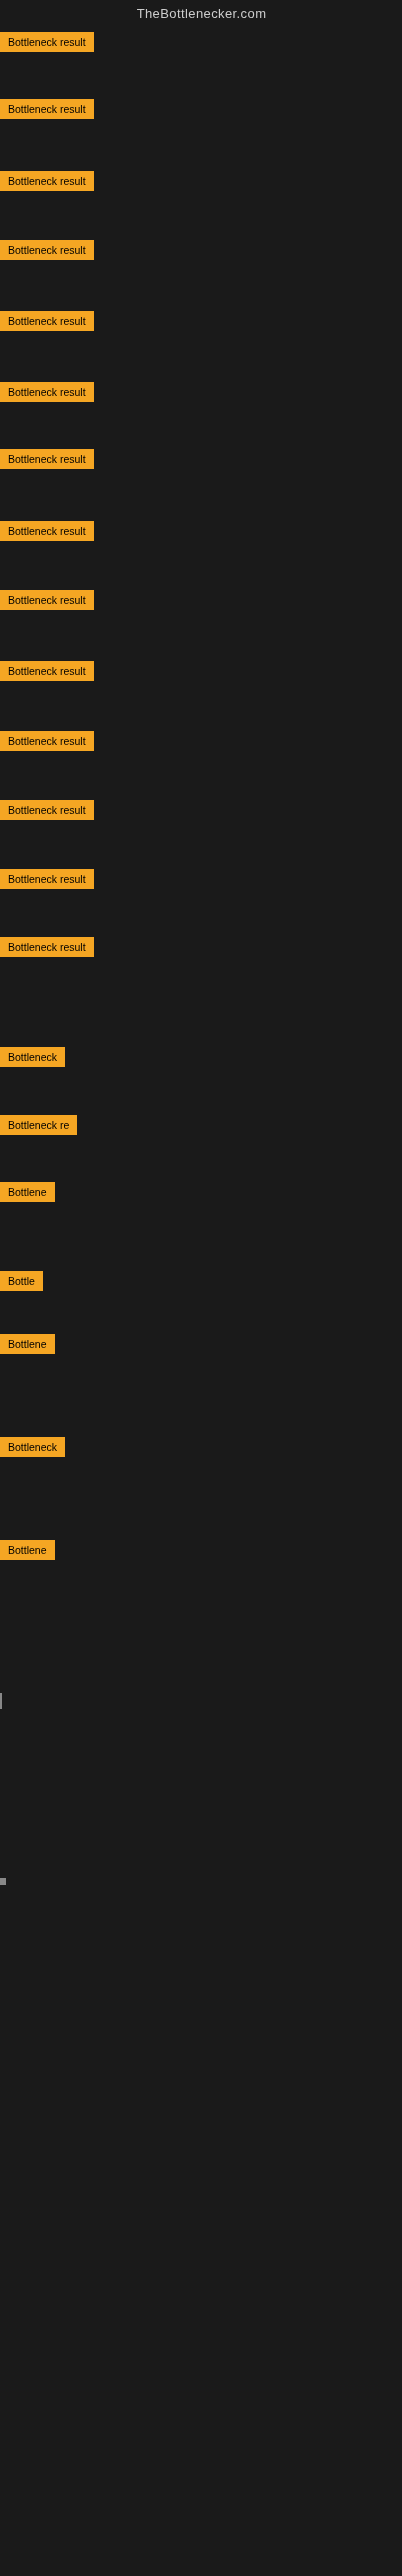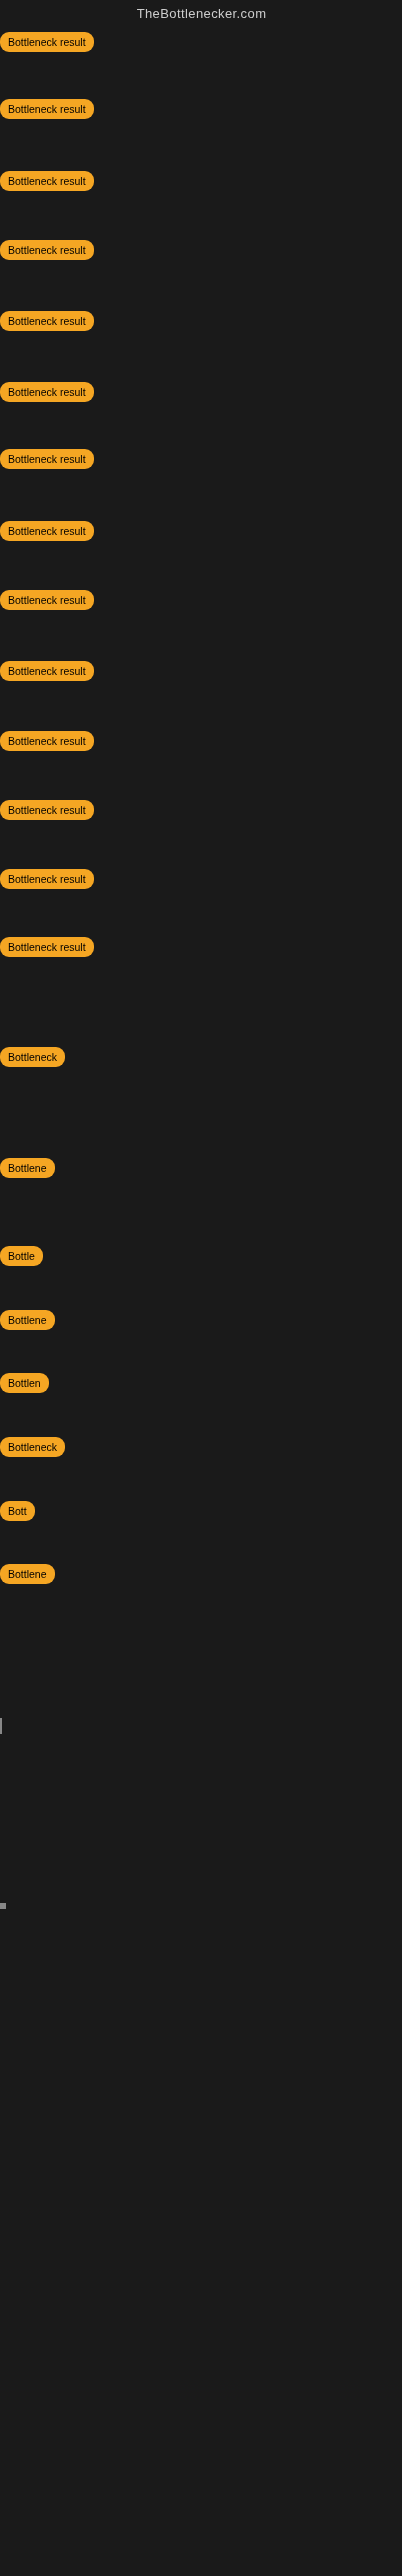--- a/index.html
+++ b/index.html
@@ -33,21 +33,21 @@
       padding: 1.6px 0;
     }
 
     .bottleneck-badge {
       display: inline-block;
       background-color: #f5a623;
       color: #000000;
       font-size: 10.5px;
       font-weight: normal;
       padding: 4px 8px;
-      border-radius: 9px;
+      border-radius: 0;
       white-space: nowrap;
       overflow: hidden;
     }
 
     .cursor-line {
       width: 1.6px;
       height: 16px;
       background-color: #888888;
       margin: 4px 0;
     }
@@ -91,32 +91,31 @@
     <div style="height: 45px;"></div>
     <div class="bottleneck-item" style="margin-bottom: 0px; padding-top: 0px;"><span class="bottleneck-badge" style="max-width: 117px;">Bottleneck result</span></div>
     <div style="height: 44px;"></div>
     <div class="bottleneck-item" style="margin-bottom: 0px; padding-top: 0px;"><span class="bottleneck-badge" style="max-width: 117px;">Bottleneck result</span></div>
     <div style="height: 43px;"></div>
     <div class="bottleneck-item" style="margin-bottom: 0px; padding-top: 0px;"><span class="bottleneck-badge" style="max-width: 113px;">Bottleneck result</span></div>
     <div style="height: 43px;"></div>
     <div style="height: 43px;"></div>
     <div class="bottleneck-item" style="margin-bottom: 0px; padding-top: 0px;"><span class="bottleneck-badge" style="max-width: 72px;">Bottleneck</span></div>
     <div style="height: 43px;"></div>
+    <div class="bottleneck-item" style="margin-bottom: 0px; padding-top: 0px;"><span class="bottleneck-badge" style="max-width: 85px;">Bottleneck re</span></div>
     <div style="height: 43px;"></div>
     <div class="bottleneck-item" style="margin-bottom: 0px; padding-top: 0px;"><span class="bottleneck-badge" style="max-width: 64px;">Bottlene</span></div>
     <div style="height: 39px;"></div>
     <div class="bottleneck-item" style="margin-bottom: 0px; padding-top: 0px; margin-top: 25px;"><span class="bottleneck-badge" style="max-width: 48px;">Bottle</span></div>
     <div style="height: 39px;"></div>
     <div class="bottleneck-item" style="margin-bottom: 0px; padding-top: 0px;"><span class="bottleneck-badge" style="max-width: 64px;">Bottlene</span></div>
     <div style="height: 39px;"></div>
-    <div class="bottleneck-item" style="margin-bottom: 0px; padding-top: 0px;"><span class="bottleneck-badge" style="max-width: 58px;">Bottlen</span></div>
     <div style="height: 39px;"></div>
     <div class="bottleneck-item" style="margin-bottom: 0px; padding-top: 0px;"><span class="bottleneck-badge" style="max-width: 72px;">Bottleneck</span></div>
     <div style="height: 39px;"></div>
-    <div class="bottleneck-item" style="margin-bottom: 0px; padding-top: 0px;"><span class="bottleneck-badge" style="max-width: 39px;">Bott</span></div>
     <div style="height: 39px;"></div>
     <div class="bottleneck-item" style="margin-bottom: 0px; padding-top: 0px;"><span class="bottleneck-badge" style="max-width: 64px;">Bottlene</span></div>
   </div>
 
 <div style="height: 121px;"></div>
 
 <div class="cursor-line"></div>
 
 <div style="height: 161px;"></div>
 

